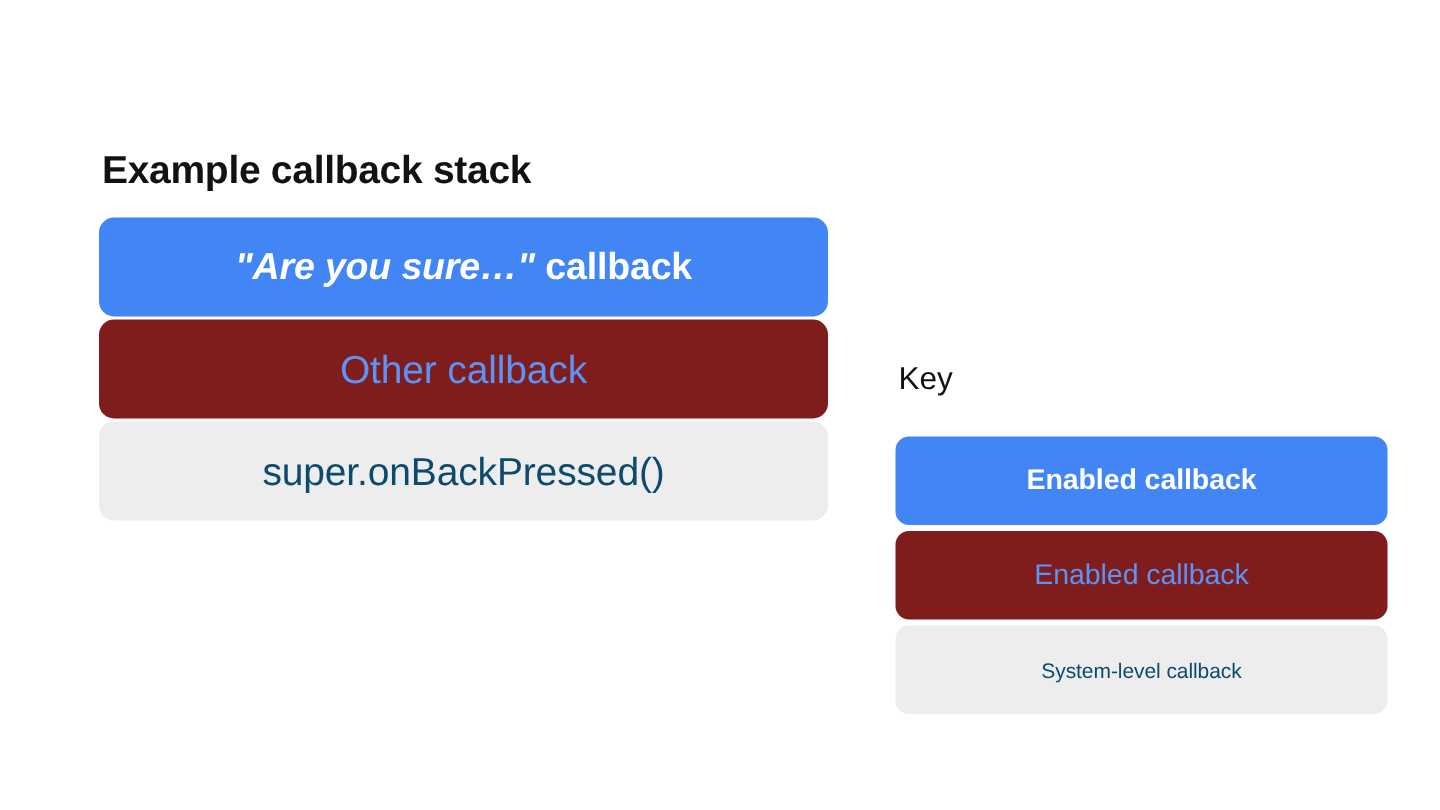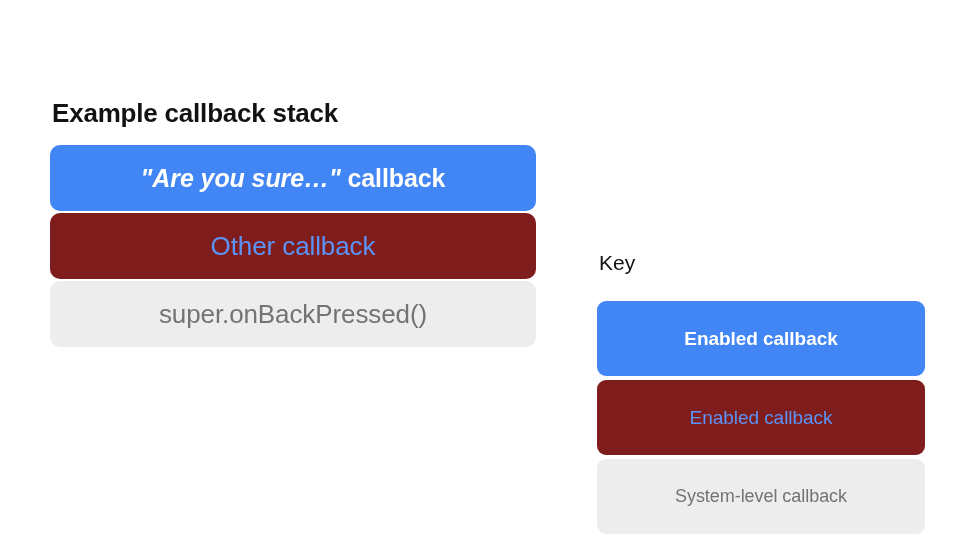--- a/index.html
+++ b/index.html
@@ -18,21 +18,21 @@
   }
 
   .canvas {
     position: absolute;
     inset: 0;
   }
 
   
   .stack-section {
     position: absolute;
-    left: 50px;
+    left: 66px;
     top: 100px;
     width: 486px;
   }
 
   .stack-title {
     font-size: 26px;
     font-weight: 700;
     color: #121212;
     letter-spacing: -0.2px;
     line-height: 1;
@@ -64,21 +64,21 @@
     color: #FFFFFF;
     font-weight: 700;
   }
   .v-disabled {
     background: #7f1d1d;
     color: #5B93F7;
     font-weight: 400;
   }
   .v-system {
     background: #EDEDED;
-    color: #737373;
+    color: #0c4a6e;
     font-weight: 400;
   }
 
   .stack-row .row-label {
     font-size: 25px;
     letter-spacing: -0.1px;
   }
   .stack-row.v-disabled .row-label { font-size: 26px; }
   .stack-row.v-system   .row-label { font-size: 26px; }
 
@@ -92,46 +92,46 @@
     left: 597px;
     top: 236px;
     width: 328px;
   }
 
   .key-title {
     font-size: 21px;
     font-weight: 400;
     color: #121212;
     line-height: 1;
-    margin: 16px 0 28px 2px;
+    margin: 6px 0 28px 2px;
   }
 
   .key-list {
     display: flex;
     flex-direction: column;
     gap: 4px;
   }
 
   .key-row {
-    height: 75px;
+    height: 59px;
     border-radius: 9px;
     display: flex;
     align-items: center;
     justify-content: center;
     box-sizing: border-box;
     padding: 0 10px;
     text-align: center;
     white-space: nowrap;
   }
 
   .key-row .row-label {
     font-size: 19px;
     letter-spacing: -0.05px;
   }
-  .key-row.v-system .row-label { font-size: 18px; }
+  .key-row.v-system .row-label { font-size: 14px; }
 </style>
 </head>
 <body>
 
 <div class="canvas">
 
   <section class="stack-section">
 
     <h1 class="stack-title">Example callback stack</h1>
 

